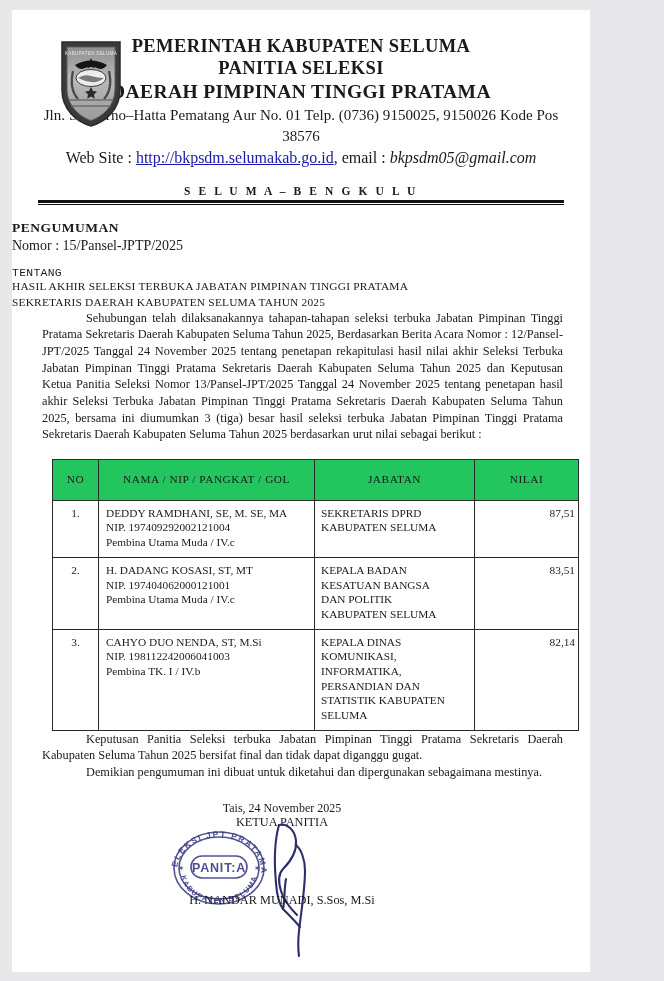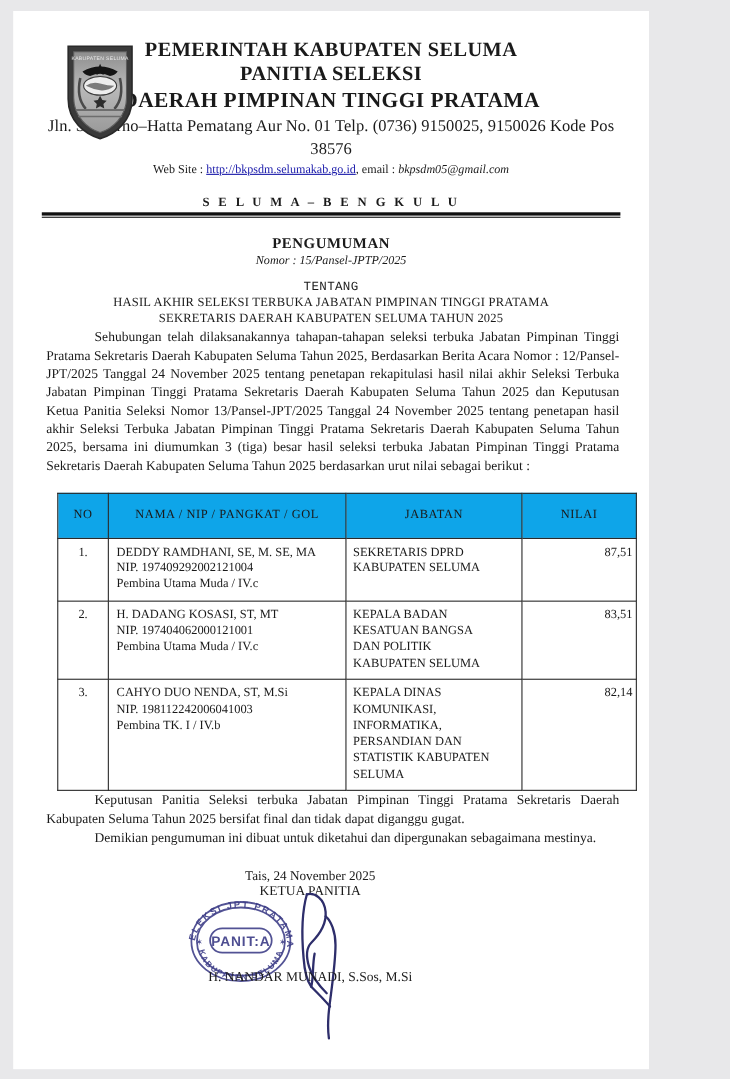--- a/index.html
+++ b/index.html
@@ -45,21 +45,21 @@
   }
   .kop-l1 { font-size: 18.5px; }
   .kop-l2 { font-size: 18.5px; }
   .kop-l3 { font-size: 19.5px; }
   .kop-addr {
     font-size: 15px;
     line-height: 1.42;
     margin-top: 2px;
     letter-spacing: 0.05px;
   }
-  .kop-web { font-size: 11px; line-height: 1.42; }
+  .kop-web { font-size: 16px; line-height: 1.42; }
   .kop-web a, .kop-link {
     color: #1a1aaa;
     text-decoration: underline;
   }
   .kop-email { font-style: italic; }
   .kop-city {
     font-size: 11.5px;
     font-weight: bold;
     letter-spacing: 2.6px;
     margin-top: 15px;
@@ -72,32 +72,30 @@
     background: #111;
   }
   .rule-thin {
     height: 1px;
     background: #111;
     margin-top: 1.5px;
   }
 
   
   .title-block {
-    text-align: center;
     margin-top: 15px;
   }
   .t-pengumuman {
     font-size: 13.5px;
     font-weight: bold;
     letter-spacing: 0.5px;
   }
   .t-nomor {
-    font-size: 11px;
+    font-size: 14px;
     margin-top: 2px;
-    font-style: italic;
   }
   .t-tentang {
     font-size: 11.4px;
     margin-top: 13px;
     letter-spacing: 0.3px;
     font-family: Liberation Mono, monospace;
   }
   .t-sub1, .t-sub2 {
     font-size: 11.4px;
     letter-spacing: 0.2px;
@@ -126,21 +124,21 @@
     width: 526px;
     table-layout: fixed;
   }
   table.result th, table.result td {
     border: 1px solid #2a2a2a;
     vertical-align: top;
     font-size: 11.3px;
     line-height: 1.30;
   }
   table.result thead th {
-    background: #0ea5e9;
+    background: #22c55e;
     text-align: center;
     font-weight: normal;
     letter-spacing: 0.55px;
     height: 36px;
     vertical-align: middle;
     padding: 2px 3px;
   }
   th.c-nilai { vertical-align: bottom; padding-bottom: 6px; }
   td.c-no {
     text-align: center;

